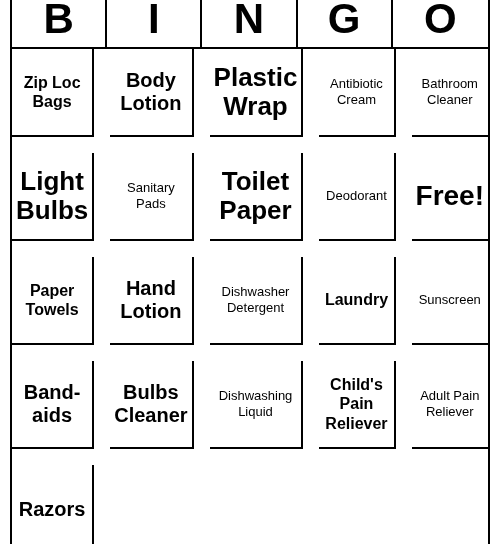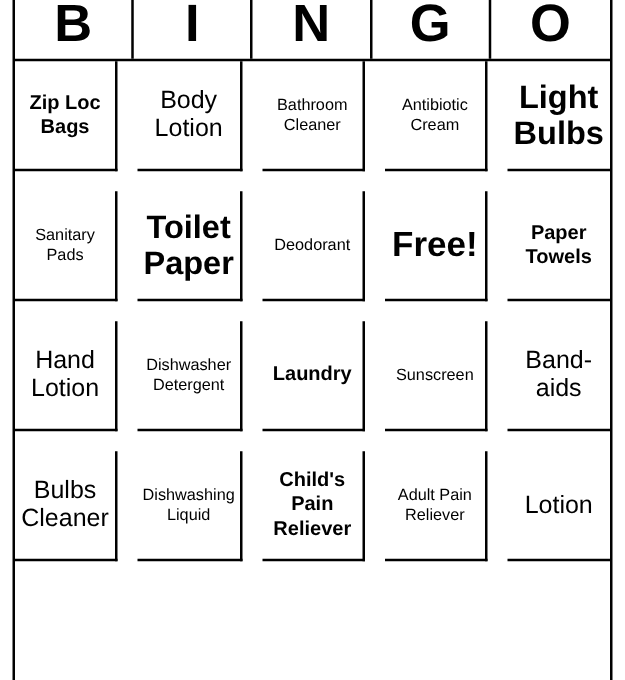--- a/index.html
+++ b/index.html
@@ -52,21 +52,21 @@
     }
     .bingo-cell:nth-child(n+21) {
       border-bottom: none;
     }
     .cell-text {
       font-size: 13px;
       line-height: 1.2;
     }
     .cell-text.large {
       font-size: 20px;
-      font-weight: normal;
+      font-weight: bold;
       line-height: 1.15;
       text-align: center;
     }
     .cell-text.xl {
       font-size: 26px;
       font-weight: bold;
       line-height: 1.1;
     }
     .cell-text.free {
       font-size: 28px;
@@ -91,24 +91,27 @@
       <div class="bingo-letter">O</div>
     </div>
   <div class="bingo-grid">
   <div class="bingo-cell">
         <span class="cell-text medium">Zip Loc Bags</span>
       </div>
       <div class="bingo-cell">
         <span class="cell-text large">Body Lotion</span>
       </div>
       <div class="bingo-cell">
-        <span class="cell-text">Bathroom Cleaner</span>
+        <span class="cell-text xl">Plastic Wrap</span>
       </div>
       <div class="bingo-cell">
         <span class="cell-text">Antibiotic Cream</span>
+      </div>
+      <div class="bingo-cell">
+        <span class="cell-text">Bathroom Cleaner</span>
       </div>
       <div class="bingo-cell">
         <span class="cell-text xl">Light Bulbs</span>
       </div>
       <div class="bingo-cell">
         <span class="cell-text">Sanitary Pads</span>
       </div>
       <div class="bingo-cell">
         <span class="cell-text xl">Toilet Paper</span>
       </div>
@@ -142,16 +145,16 @@
       <div class="bingo-cell">
         <span class="cell-text">Dishwashing Liquid</span>
       </div>
       <div class="bingo-cell">
         <span class="cell-text medium">Child's Pain Reliever</span>
       </div>
       <div class="bingo-cell">
         <span class="cell-text">Adult Pain Reliever</span>
       </div>
       <div class="bingo-cell">
-        <span class="cell-text large">Lotion</span>
+        <span class="cell-text large">Razors</span>
       </div>
     </div>
 </div>
 
 </body></html>

